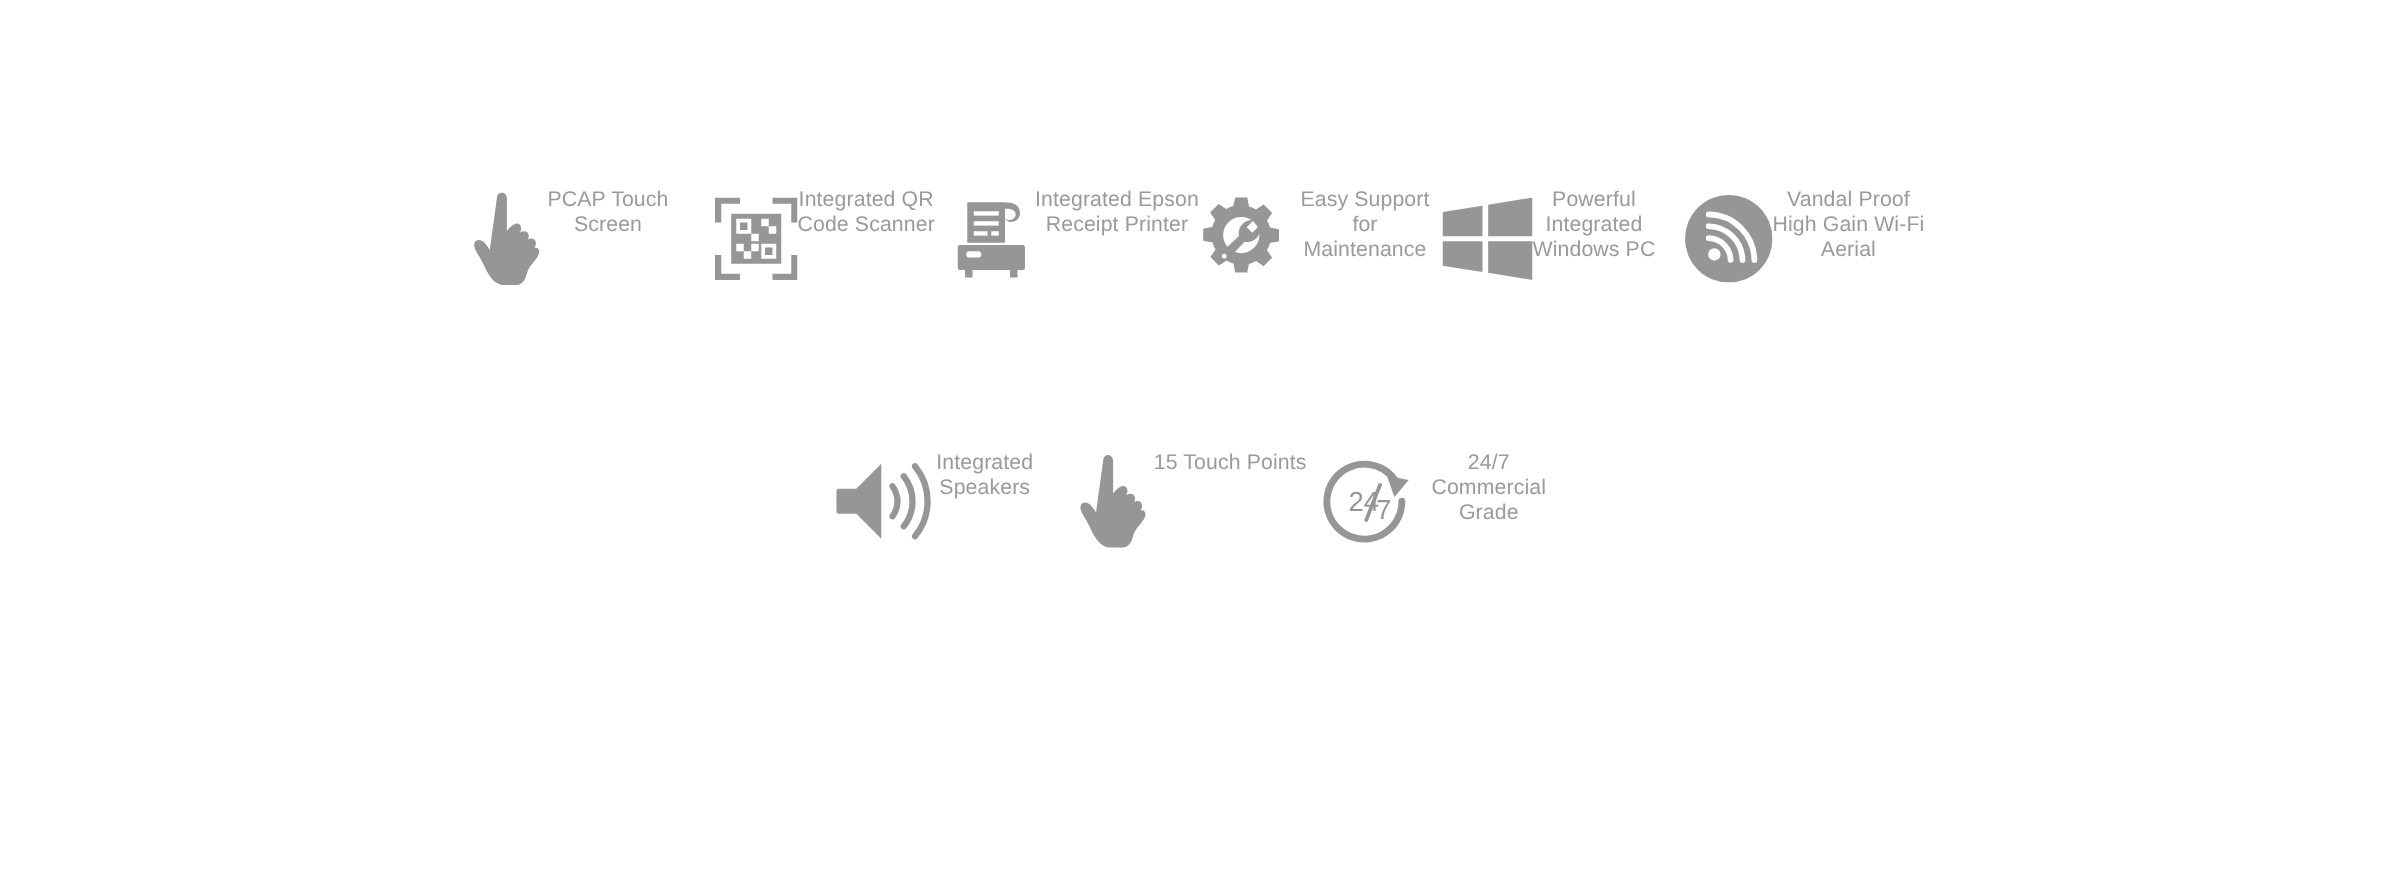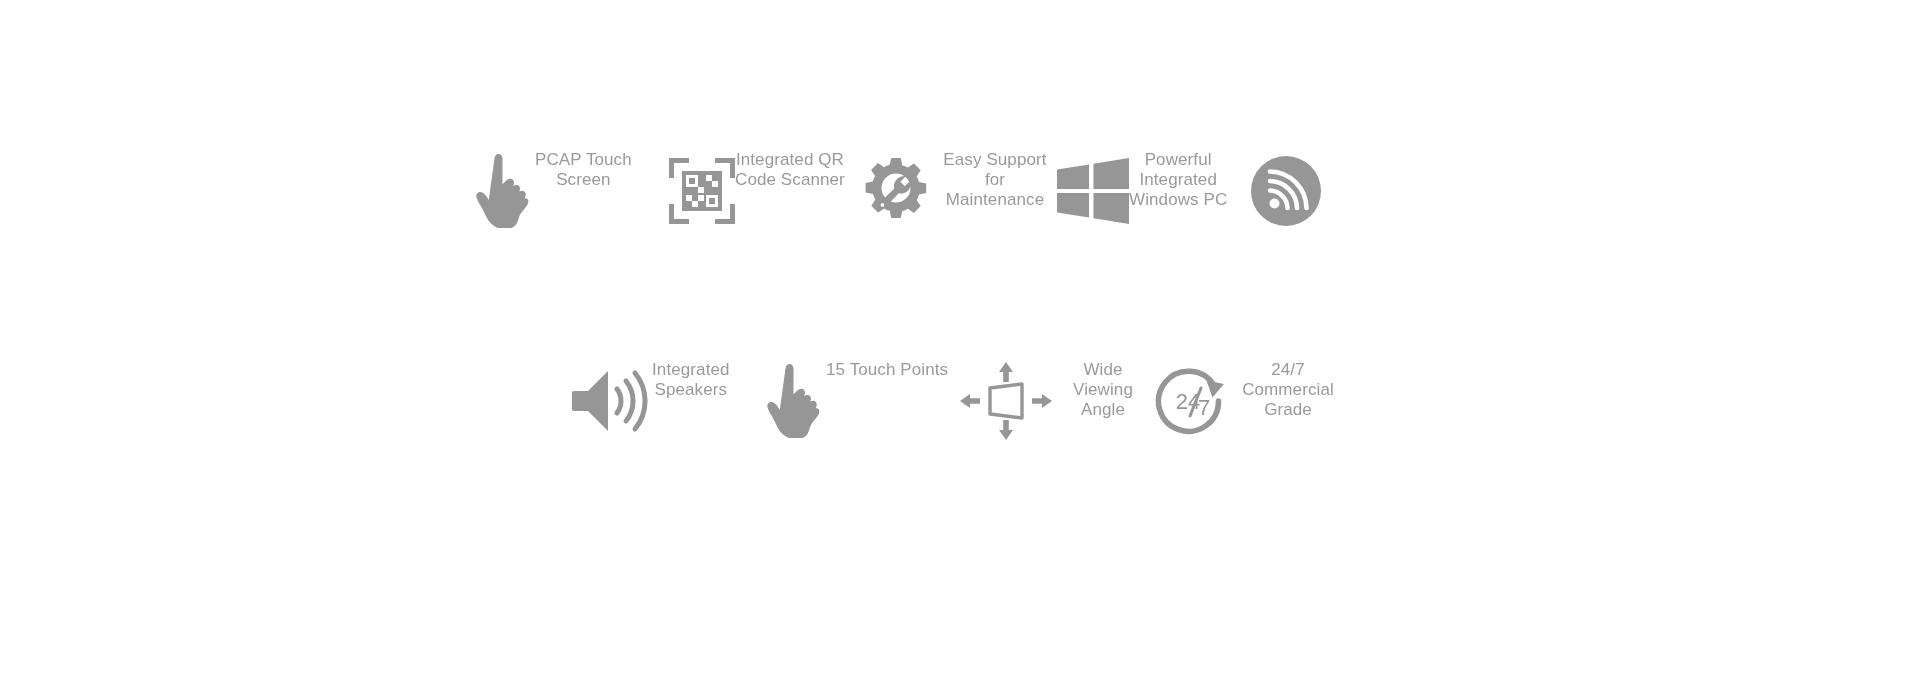--- a/index.html
+++ b/index.html
@@ -90,20 +90,41 @@
           <g fill="#969696">
             <rect x="20" y="20" width="6" height="6"></rect>
             <rect x="40" y="40" width="6" height="6"></rect>
           </g>
         </svg>
       </div>
       <div class="feature-label">Integrated QR
 Code Scanner</div>
     </div>
 
+    <div class="feature-item">
+      <div class="feature-icon">
+        <svg width="62" height="66" viewBox="0 0 62 66">
+          <path fill="#969696" d="M8 4h32c6 0 10 3.5 10 8.5 0 4-3 7-7 7-2.6 0-4.6-1.4-5.6-3.2V36H8z"></path>
+          <rect x="8" y="4" width="30" height="32" fill="#969696"></rect>
+          <g fill="#ffffff">
+            <rect x="13" y="11" width="20" height="3.5"></rect>
+            <rect x="13" y="19" width="20" height="3.5"></rect>
+            <rect x="13" y="27" width="11" height="3.5"></rect>
+            <rect x="27" y="27" width="6" height="3.5"></rect>
+          </g>
+          <path fill="#ffffff" d="M40 9c4 0 6.5 1.8 6.5 4.5S44 18 41 18c-1.8 0-3-1-3-1V9z"></path>
+          <path fill="#969696" d="M2 38h50c1.1 0 2 .9 2 2v16c0 1.1-.9 2-2 2H2c-1.1 0-2-.9-2-2V40c0-1.1.9-2 2-2z"></path>
+          <rect x="6" y="58" width="6" height="6" fill="#969696"></rect>
+          <rect x="42" y="58" width="6" height="6" fill="#969696"></rect>
+          <rect x="7" y="43" width="12" height="5" rx="2.5" fill="#ffffff"></rect>
+        </svg>
+      </div>
+      <div class="feature-label">Integrated Epson
+Receipt Printer</div>
+    </div>
 
     <div class="feature-item">
       <div class="feature-icon">
         <svg width="70" height="70" viewBox="0 0 70 70">
           <path fill="#969696" d="M28.2 2h9.6l1.4 7.2c2 .55 3.9 1.35 5.6 2.4l6.1-4.1 6.8 6.8-4.1 6.1c1.05 1.7 1.85 3.6 2.4 5.6l7.2 1.4v9.6l-7.2 1.4c-.55 2-1.35 3.9-2.4 5.6l4.1 6.1-6.8 6.8-6.1-4.1c-1.7 1.05-3.6 1.85-5.6 2.4L37.8 62h-9.6l-1.4-7.2c-2-.55-3.9-1.35-5.6-2.4l-6.1 4.1-6.8-6.8 4.1-6.1c-1.05-1.7-1.85-3.6-2.4-5.6L2.6 36.6V27l7.2-1.4c.55-2 1.35-3.9 2.4-5.6l-4.1-6.1 6.8-6.8 6.1 4.1c1.7-1.05 3.6-1.85 5.6-2.4z"></path>
           <circle cx="33" cy="32" r="14.5" fill="#ffffff"></circle>
           <path fill="#969696" d="M43.5 19.5l-6.2 6.2 4.5 4.5 6.2-6.2c1 3.6.1 7.6-2.7 10.4-2.6 2.6-6.2 3.6-9.6 2.9L22.3 51.6c-1.5 1.5-3.9 1.5-5.4 0s-1.5-3.9 0-5.4l14.3-13.4c-.8-3.4.2-7.1 2.8-9.7 2.8-2.8 6.9-3.7 10.5-2.6z"></path>
           <circle cx="19.4" cy="48.9" r="1.9" fill="#ffffff"></circle>
         </svg>
       </div>
@@ -130,20 +151,23 @@
     <div class="feature-item">
       <div class="feature-icon">
         <svg width="70" height="70" viewBox="0 0 70 70">
           <circle cx="35" cy="35" r="35" fill="#969696"></circle>
           <circle cx="23.5" cy="47.5" r="5" fill="#ffffff"></circle>
           <path fill="none" stroke="#ffffff" stroke-width="4.6" stroke-linecap="round" d="M19 34.5a18 18 0 0 1 17.5 17.5"></path>
           <path fill="none" stroke="#ffffff" stroke-width="4.6" stroke-linecap="round" d="M19 25a27.5 27.5 0 0 1 27 27"></path>
           <path fill="none" stroke="#ffffff" stroke-width="4.6" stroke-linecap="round" d="M19 15.5a37 37 0 0 1 36.5 36.5"></path>
         </svg>
       </div>
+      <div class="feature-label">Vandal Proof
+High Gain Wi-Fi
+Aerial</div>
     </div>
 
   </div>
 
   <div class="feature-row" id="row-2">
 
     <div class="feature-item">
       <div class="feature-icon">
         <svg width="80" height="64" viewBox="0 0 80 64">
           <path fill="#969696" d="M2 22h14L36 2v60L16 42H2c-1.1 0-2-.9-2-2V24c0-1.1.9-2 2-2z"></path>
@@ -158,33 +182,20 @@
 
     <div class="feature-item">
       <div class="feature-icon">
         <svg width="60" height="74" viewBox="0 0 60 74">
           <path fill="#969696" d="M19.5 4.5c0-2.6 1.9-4.5 4-4.5s4 2 4 4.5v26c2-2.2 4-4.6 6.4-5.4 2.6-.9 4.6.4 5 2.6.3 1.6-.2 3-1 4.4 2.4-1.6 5.4-1.5 6.6.7.8 1.5.6 3.1-.2 4.7 2.4-1.2 5-.8 6 1.3.9 1.8.3 3.8-.8 5.6 1.4-.4 2.9.1 3.5 1.4.9 1.8.1 3.9-1.2 5.9-2.3 3.5-5.5 6.3-7.2 10-1.5 3.3-1.6 7-4.3 9.8-2.6 2.7-6.6 3.5-10.4 3.5-5.6 0-10.6-1.9-14.1-5.7-3.7-4-5.9-9.6-8.6-14.9-1.8-3.5-4.5-7-5.6-10.7-.6-2.1-.2-4.3 1.7-5.3 2-1.1 4.4-.1 6.1 1.5 1.8 1.7 3.1 3.9 4.4 6z"></path>
         </svg>
       </div>
       <div class="feature-label">15 Touch Points</div>
     </div>
 
-    <div class="feature-item">
-      <div class="feature-icon">
-        <svg width="92" height="78" viewBox="0 0 92 78">
-          <path fill="none" stroke="#969696" stroke-width="3.4" stroke-linejoin="round" d="M30 26 L62 22 L62 56 L30 52 Z"></path>
-          <path fill="#969696" d="M46 0l7 10h-4.2v10h-5.6V10H39z"></path>
-          <path fill="#969696" d="M46 78l-7-10h4.2V58h5.6v10H53z"></path>
-          <path fill="#969696" d="M0 39l10-7v4.2h10v5.6H10V46z"></path>
-          <path fill="#969696" d="M92 39l-10 7v-4.2H72v-5.6h10V32z"></path>
-        </svg>
-      </div>
-      <div class="feature-label">Wide Viewing
-Angle</div>
-    </div>
 
     <div class="feature-item">
       <div class="feature-icon">
         <svg width="74" height="70" viewBox="0 0 74 70">
           <path fill="none" stroke="#969696" stroke-width="5.5" stroke-linecap="round" d="M60 19.5A30 30 0 1 0 64.5 35"></path>
           <path fill="#969696" d="M52.5 14.5 L70 18 L58.5 31.5 Z"></path>
           <text x="34" y="43" font-family="'Liberation Sans', sans-serif" font-size="22" fill="#969696" text-anchor="middle" font-weight="400">24</text>
           <text x="50" y="49" font-family="'Liberation Sans', sans-serif" font-size="22" fill="#969696" text-anchor="middle" font-weight="400">7</text>
           <path stroke="#969696" stroke-width="3" stroke-linecap="round" d="M47 22 L36 50"></path>
         </svg>

